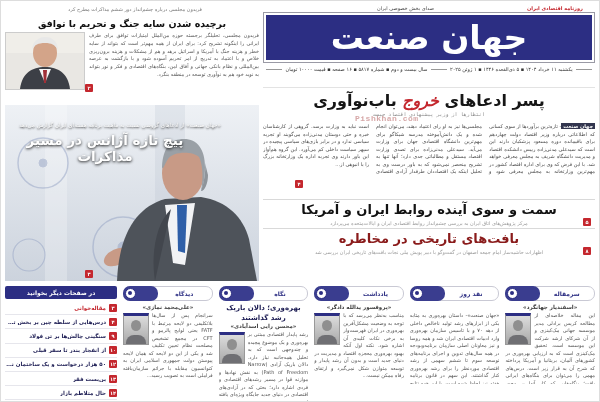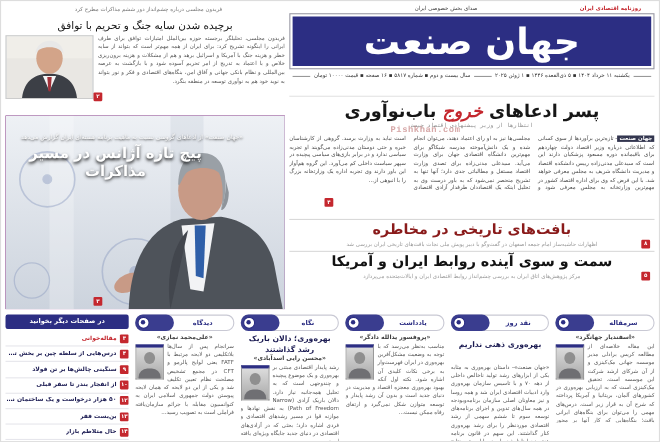--- a/index.html
+++ b/index.html
@@ -15,40 +15,40 @@
   .masthead{position:absolute;top:11px;right:4px;width:332px;height:51px;background:#fff;
             border:1px solid #9a9aa5;padding:2px;box-sizing:border-box;}
   .masthead-inner{width:100%;height:100%;background:#2c2e83;color:#fff;display:flex;
                   align-items:center;justify-content:center;font-size:33px;font-weight:bold;
                   letter-spacing:-2px;line-height:1;}
   .dateline{position:absolute;top:65px;right:4px;width:332px;display:flex;align-items:center;
             font-size:5px;color:#333;white-space:nowrap;}
   .dateline .dash{flex:1;border-top:1px solid #999;margin:0 3px;min-width:8px;}
   
   .tl{position:absolute;top:15px;left:4px;width:254px;}
-  .tl-headline{font-size:9.5px;font-weight:normal;color:#111;text-align:center;margin:2px 0 3px;}
+  .tl-headline{font-size:9.5px;font-weight:bold;color:#111;text-align:center;margin:2px 0 3px;}
   .tl-row{display:flex;gap:4px;position:relative;}
   .tl-body{flex:1;font-size:5px;line-height:1.55;color:#555;text-align:justify;height:56px;overflow:hidden;}
   .tl-photo{width:78px;height:56px;border:1px solid #ccc;overflow:hidden;background:#eceef0;flex:none;}
   .badge{display:inline-flex;align-items:center;justify-content:center;width:8px;height:8px;
          background:#c4272e;color:#fff;font-size:5px;font-weight:bold;border-radius:1px;flex:none;}
   .tl-badge{position:absolute;bottom:-2px;left:80px;}
   
   .lead{position:absolute;top:86px;right:4px;width:332px;height:112px;border-top:1px solid #e3e3e3;}
   .lead-headline{font-size:16px;font-weight:bold;color:#161616;text-align:center;line-height:1.2;margin-top:3px;}
   .lead-headline .red-word{color:#c4272e;font-style:italic;}
   .lead-sub{font-size:5px;color:#888;text-align:center;margin-top:1px;position:relative;height:9px;font-family:Liberation Mono, monospace;}
   .watermark{position:absolute;left:92px;top:3px;color:#c98b8b;font-size:8px;font-weight:bold;
              opacity:.75;letter-spacing:.5px;direction:ltr;}
   .lead-body{columns:3;column-gap:7px;font-size:5px;line-height:1.5;color:#4a4a4a;
              text-align:justify;height:64px;overflow:hidden;margin-top:3px;position:relative;}
   .lead-chip{background:#33364f;color:#fff;padding:0 2px;font-weight:bold;}
   .lead-badge{position:absolute;bottom:12px;right:292px;}
   
-  .photo{position:absolute;top:104px;left:4px;width:254px;height:176px;overflow:hidden;background:#701a75;}
+  .photo{position:absolute;top:104px;left:4px;width:254px;height:176px;overflow:hidden;background:#0f766e;}
   .photo svg{position:absolute;inset:0;}
   .ph-kicker{position:absolute;top:17px;right:30px;left:6px;color:#fff;font-size:5.5px;text-align:center;
              text-shadow:0 1px 2px rgba(0,0,0,.85);}
   .ph-headline{position:absolute;top:27px;left:6px;width:188px;color:#fff;font-size:13.5px;font-weight:bold;
                text-align:center;text-shadow:0 1px 3px rgba(0,0,0,.9);}
   .ph-badge{position:absolute;bottom:3px;left:80px;}
   
   .sec{position:absolute;top:198px;right:4px;width:332px;}
   .sec-item{border-top:1px solid #d9d9d9;padding:3px 0 2px;position:relative;}
   .sec-title{font-size:13px;font-weight:bold;text-align:center;line-height:1.15;}
@@ -162,29 +162,29 @@
         <path d="M196,86 C199,78 201,66 200,58 L203,70 C203,78 200,86 196,86 Z" fill="#8e949a"></path>
       </g>
     </svg>
     <div class="ph-kicker">«جهان صنعت» از ادعاهای گروسی نسبت به ماهیت برنامه هسته‌ای ایران گزارش می‌دهد</div>
     <div class="ph-headline">پیچ تازه آژانس در مسیر مذاکرات</div>
     <span class="badge ph-badge">۳</span>
   </div>
 
   <div class="sec">
     <div class="sec-item">
+      <div class="sec-title black">سمت و سوی آینده روابط ایران و آمریکا</div>
+      <div class="sec-sub">مرکز پژوهش‌های اتاق ایران به بررسی چشم‌انداز روابط اقتصادی ایران و ایالات‌متحده می‌پردازد</div>
+      <span class="badge sec-badge">۵</span>
+    </div>
+    <div class="sec-item">
       <div class="sec-title maroon">بافت‌های تاریخی در مخاطره</div>
       <div class="sec-sub">اظهارات حاشیه‌ساز امام جمعه اصفهان در گفت‌وگو با دبیر پویش ملی نجات بافت‌های تاریخی ایران بررسی شد</div>
       <span class="badge sec-badge">۸</span>
     </div>
-    <div class="sec-item">
-      <div class="sec-title black">سمت و سوی آینده روابط ایران و آمریکا</div>
-      <div class="sec-sub">مرکز پژوهش‌های اتاق ایران به بررسی چشم‌انداز روابط اقتصادی ایران و ایالات‌متحده می‌پردازد</div>
-      <span class="badge sec-badge">۵</span>
-    </div>
   </div>
 
   <div class="bottom">
 
     <div class="col">
       <div class="pill">
         <div class="pill-cap"></div>
         <div class="pill-icon"></div>
         <div class="pill-label">سرمقاله</div>
       </div>
@@ -194,21 +194,20 @@
         <span>این مقاله خلاصه‌ای از مطالعه کریس برادلی مدیر موسسه جهانی مک‌کینزی و از آن شرکای ارشد شرکت این موسسه است. تحقیق مک‌کینزی است که به ارزیابی بهره‌وری در کشورهای آلمان، بریتانیا و آمریکا پرداخته که شرح آن به قرار زیر است. درس‌های مهمی را می‌توان برای بنگاه‌های ایرانی یافت؛ بنگاه‌هایی که کار آنها بر محور بهره‌وری است و باید...</span>
       </div>
     </div>
 
     <div class="col">
       <div class="pill">
         <div class="pill-cap"></div>
         <div class="pill-icon"></div>
         <div class="pill-label">نقد روز</div>
       </div>
-      <div class="col-headline">بهره‌وری ذهنی نداریم</div>
       <div class="col-author"></div>
       <div class="col-body">
         <span>«جهان صنعت»- داستان بهره‌وری به مثابه یکی از ابزارهای رشد تولید ناخالص داخلی از دهه ۷۰ و با تاسیس سازمان بهره‌وری وارد ادبیات اقتصادی ایران شد و همه روسا و نیز معاونان اصلی سازمان برنامه‌وبودجه در همه سال‌های تدوین و اجرای برنامه‌های توسعه سوم تا ششم سهمی از رشد اقتصادی موردنظر را برای رشد بهره‌وری کنار گذاشتند. این سهم در قانون برنامه هفتم نیز لحاظ شده است. با این همه نتایج اجرای برنامه‌های توسعه نشان داده رشد بهره‌وری در اجرا هرگز کامیاب نبوده...</span>
       </div>
     </div>
 
     <div class="col">
       <div class="pill">
         <div class="pill-cap"></div>
         <div class="pill-icon"></div>

